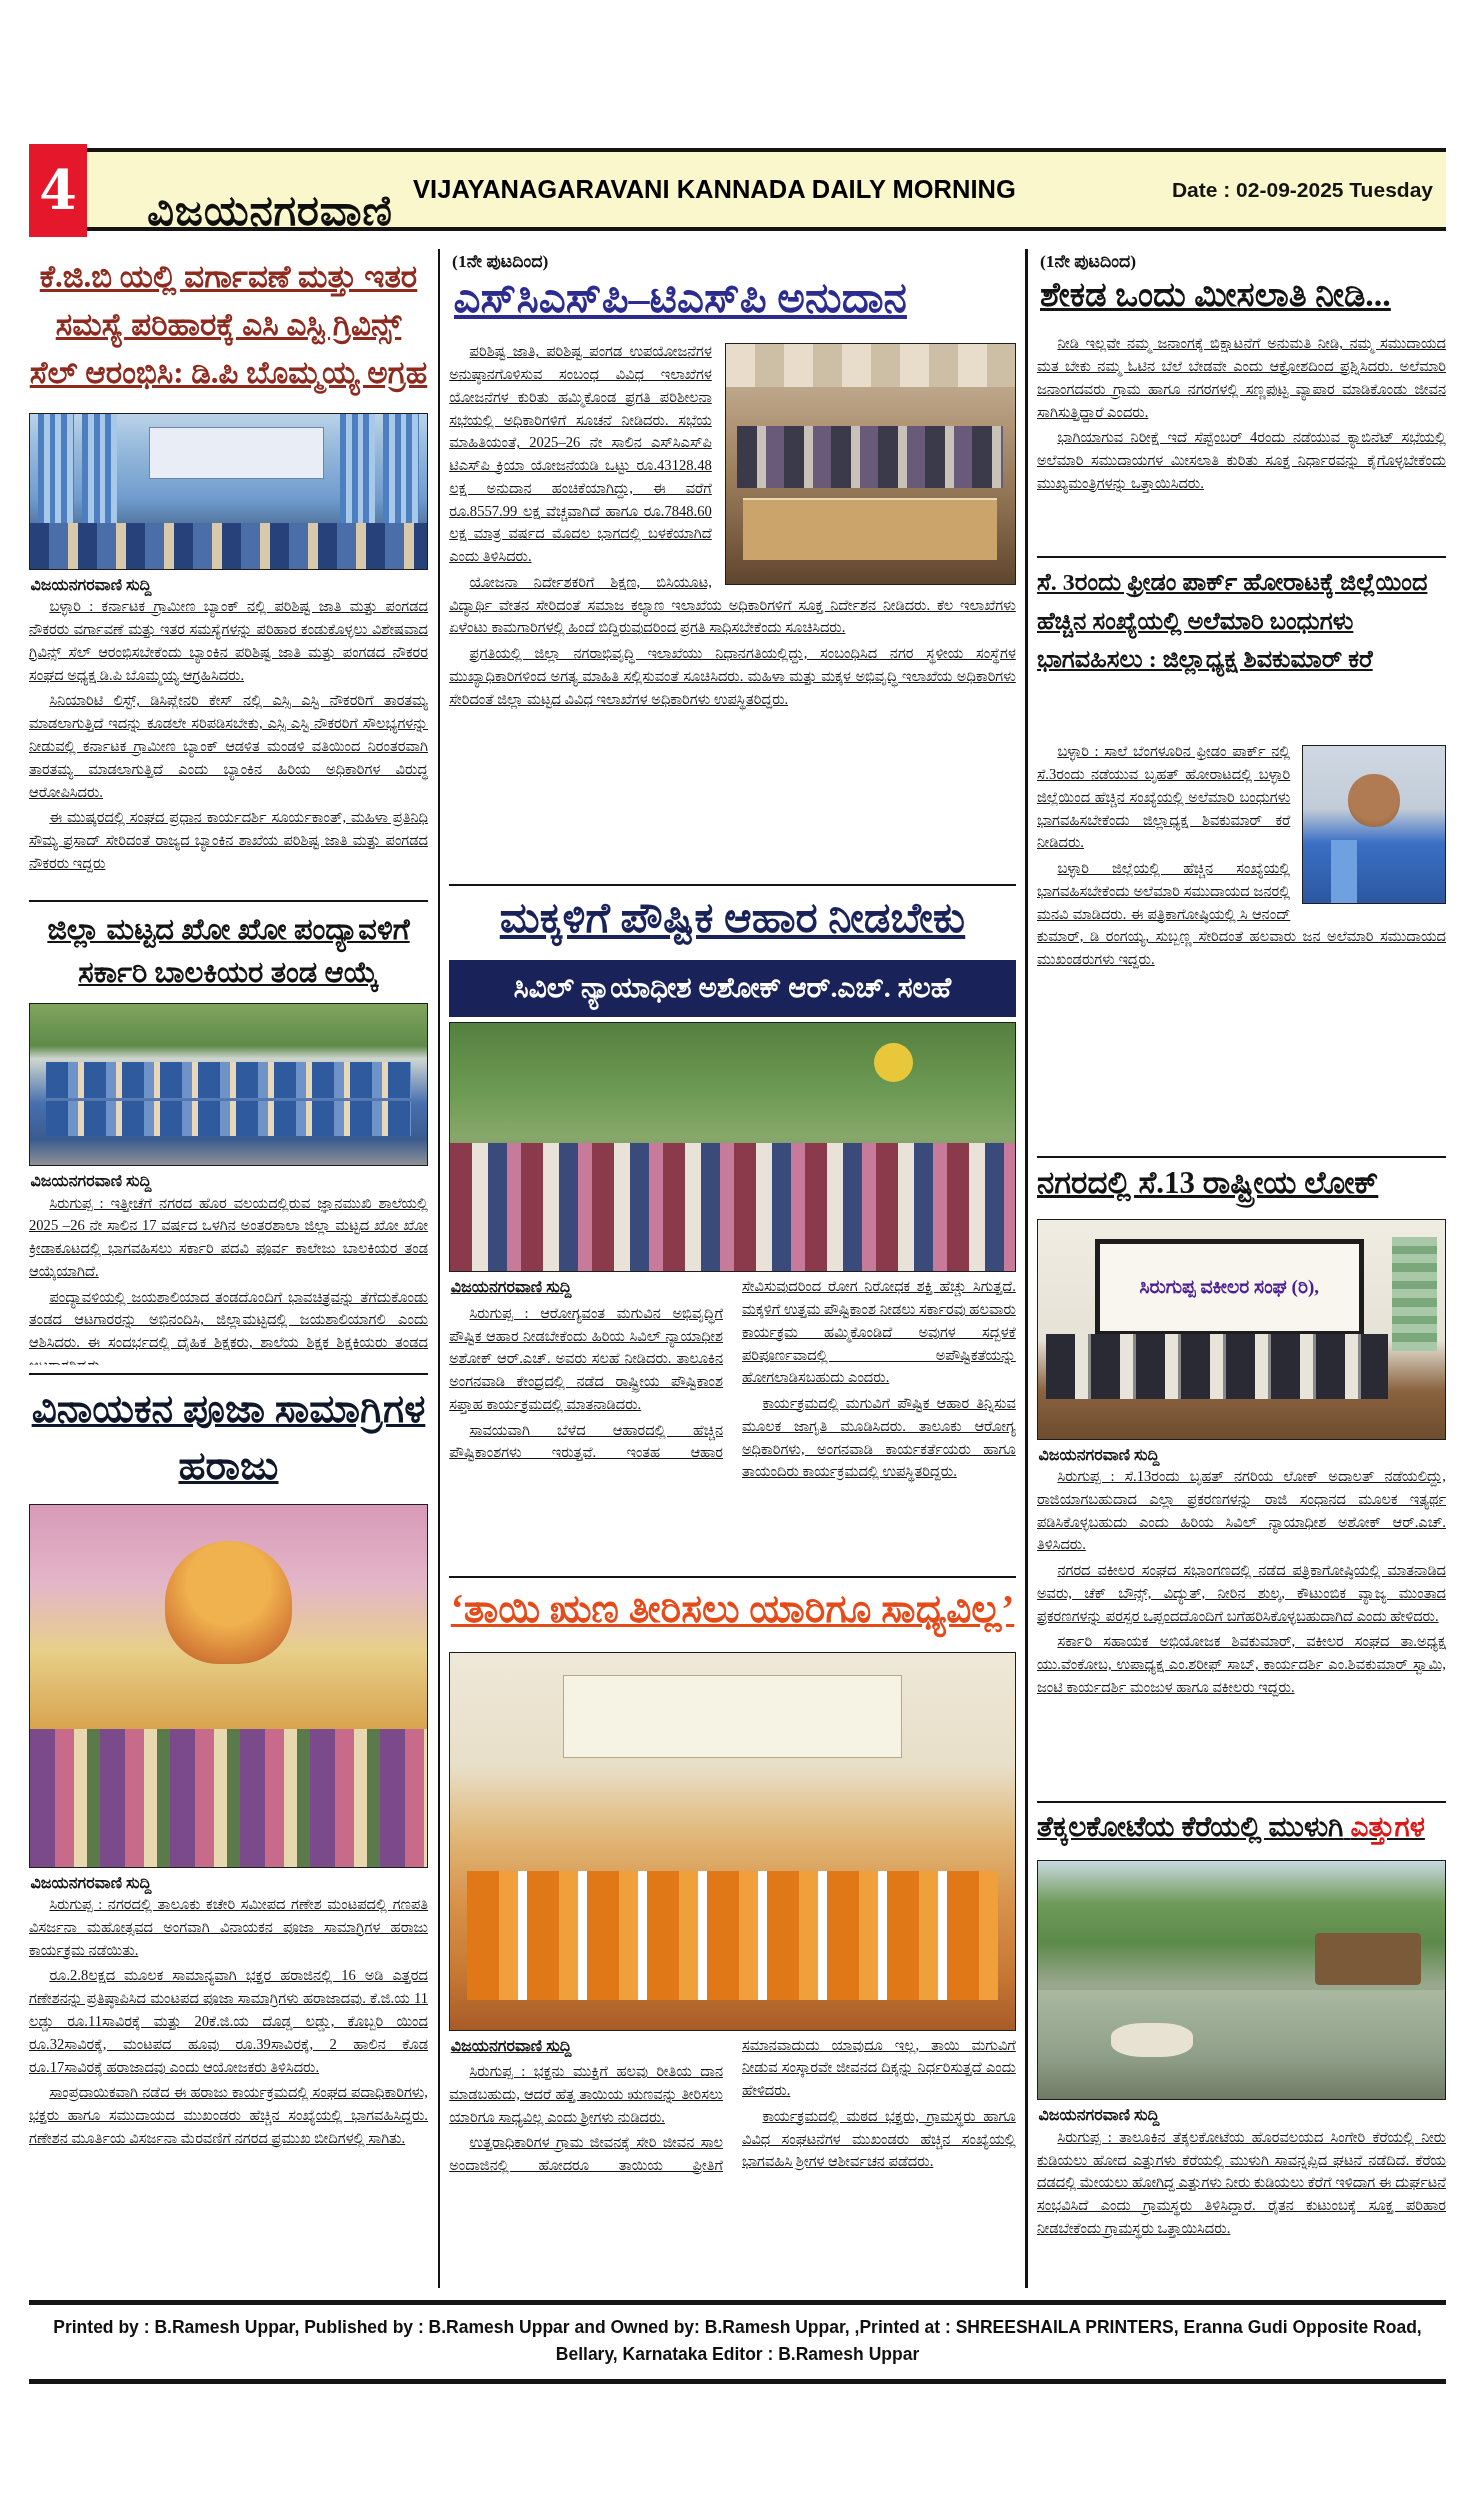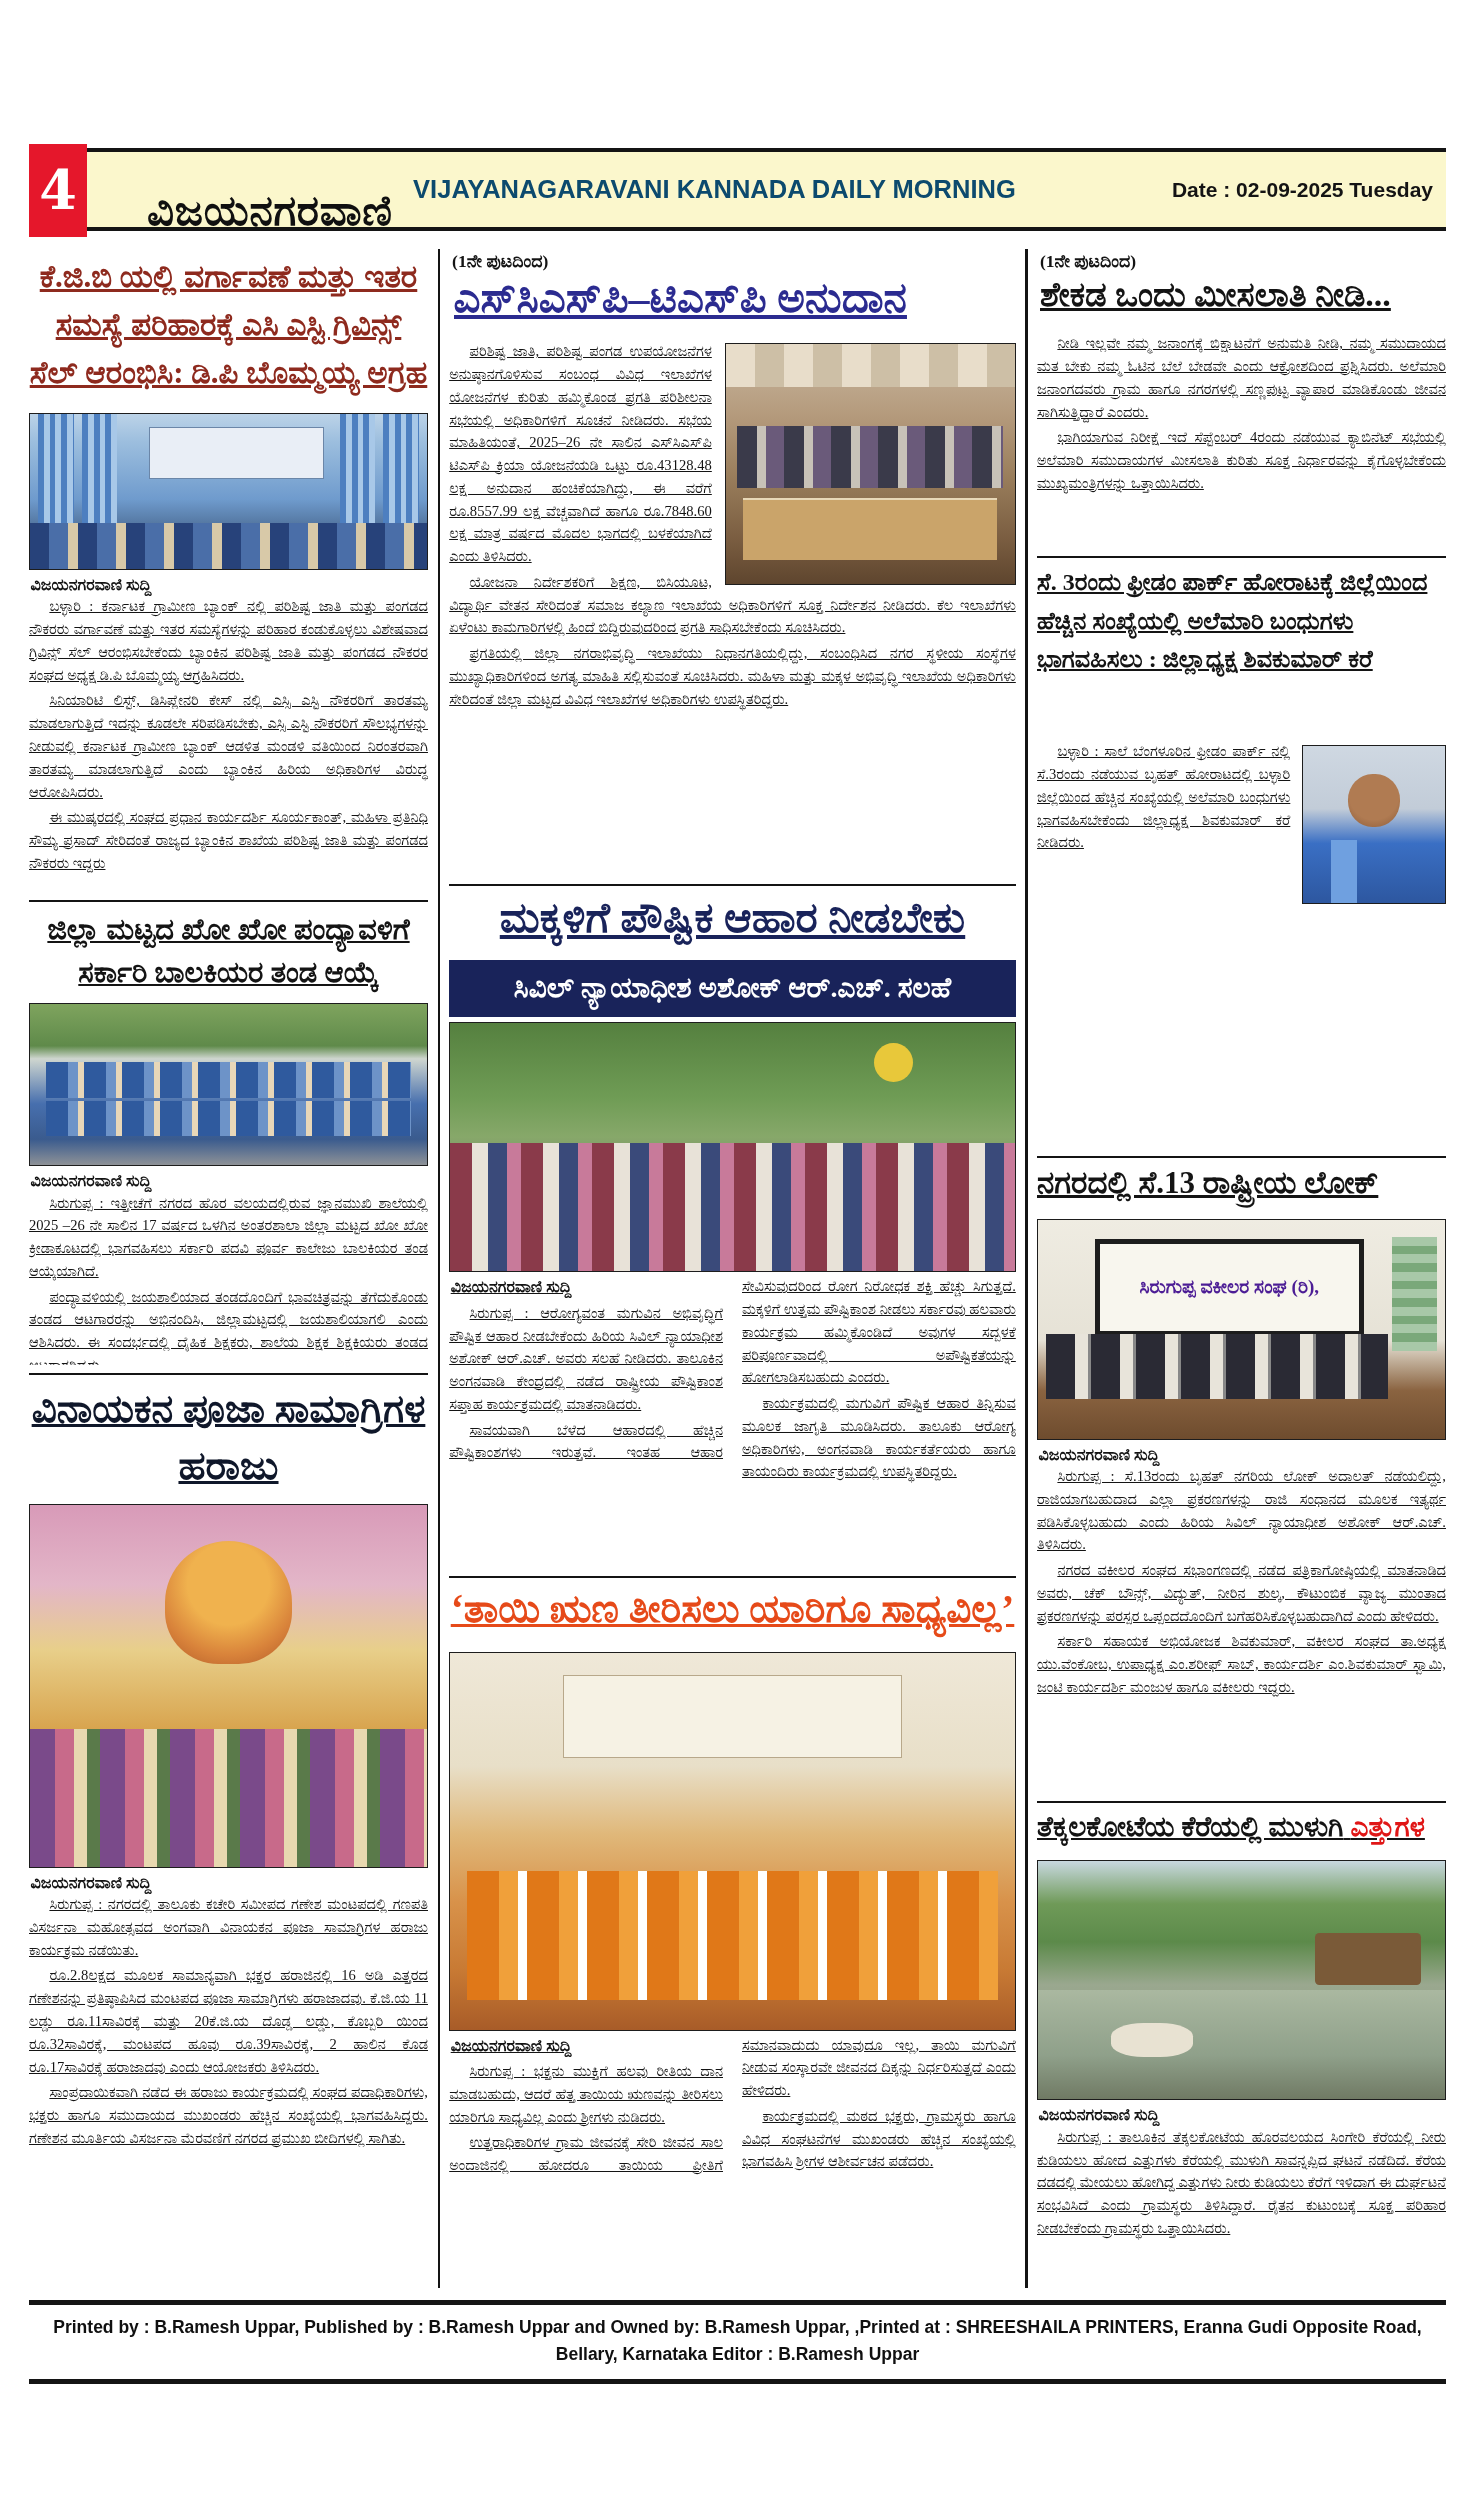--- a/index.html
+++ b/index.html
@@ -10,21 +10,21 @@
   
   .masthead{position:absolute;top:148px;left:29px;right:29px;height:83px;}
   .mast-band{position:absolute;left:31px;right:0;top:0;bottom:0;background:#FBF7CC;
              border-top:4.4px solid #141414;border-bottom:4.4px solid #141414;
              display:flex;align-items:center;}
   .page-num-box{position:absolute;left:0;top:-4.4px;bottom:-5.8px;width:58px;background:#E5172B;
                 color:#fff;display:flex;align-items:center;justify-content:center;
                 font-family:"DejaVu Serif",serif;font-weight:bold;font-size:54px;z-index:2;}
   .mast-title-kn{font-weight:bold;font-size:42px;margin-left:87px;letter-spacing:0.7px;color:#101010;margin-top:43px;}
   .mast-title-en{font-family:"Liberation Sans",sans-serif;font-weight:900;font-size:25.5px;margin-left:20.4px;
-                 letter-spacing:0px;color:#0c4a6e;white-space:nowrap;}
+                 letter-spacing:0px;color:#000000;white-space:nowrap;}
   .mast-title-en .light{font-weight:700;}
   .mast-date{font-family:"Liberation Sans",sans-serif;font-weight:bold;font-size:21px;margin-left:auto;
              margin-right:13px;white-space:nowrap;}
 
   
   .cols{position:absolute;top:249px;left:29px;right:29px;height:2039px;display:flex;}
   .col-left{width:399px;flex:none;}
   .col-mid{flex:1;min-width:0;}
   .col-right{width:409px;flex:none;}
   .vrule{flex:none;width:2.2px;background:#141414;margin:0 9.5px;}
@@ -250,20 +250,21 @@
           <p>ಭಾಗಿಯಾಗುವ ನಿರೀಕ್ಷೆ ಇದೆ ಸೆಪ್ಟೆಂಬರ್ 4ರಂದು ನಡೆಯುವ ಕ್ಯಾಬಿನೆಟ್ ಸಭೆಯಲ್ಲಿ ಅಲೆಮಾರಿ ಸಮುದಾಯಗಳ ಮೀಸಲಾತಿ ಕುರಿತು ಸೂಕ್ತ ನಿರ್ಧಾರವನ್ನು ಕೈಗೊಳ್ಳಬೇಕೆಂದು ಮುಖ್ಯಮಂತ್ರಿಗಳನ್ನು ಒತ್ತಾಯಿಸಿದರು.</p>
         </div>
         <div class="sep-thick"></div>
         <div class="sub-r1 fixed" style="height:154px;">ಸೆ. 3ರಂದು ಫ್ರೀಡಂ ಪಾರ್ಕ್ ಹೋರಾಟಕ್ಕೆ ಜಿಲ್ಲೆಯಿಂದ ಹೆಚ್ಚಿನ ಸಂಖ್ಯೆಯಲ್ಲಿ ಅಲೆಮಾರಿ ಬಂಧುಗಳು ಭಾಗವಹಿಸಲು : ಜಿಲ್ಲಾಧ್ಯಕ್ಷ ಶಿವಕುಮಾರ್ ಕರೆ</div>
         <div class="body-text fixed" style="height:408px;margin-top:23px;">
           <div class="portrait">
             <span class="face"></span>
               <span class="scarf"></span>
           </div>
           <p>ಬಳ್ಳಾರಿ : ಸಾಲೆ ಬೆಂಗಳೂರಿನ ಫ್ರೀಡಂ ಪಾರ್ಕ್ ನಲ್ಲಿ ಸೆ.3ರಂದು ನಡೆಯುವ ಬೃಹತ್ ಹೋರಾಟದಲ್ಲಿ ಬಳ್ಳಾರಿ ಜಿಲ್ಲೆಯಿಂದ ಹೆಚ್ಚಿನ ಸಂಖ್ಯೆಯಲ್ಲಿ ಅಲೆಮಾರಿ ಬಂಧುಗಳು ಭಾಗವಹಿಸಬೇಕೆಂದು ಜಿಲ್ಲಾಧ್ಯಕ್ಷ ಶಿವಕುಮಾರ್ ಕರೆ ನೀಡಿದರು.</p>
+          <p>ಬಳ್ಳಾರಿ ಜಿಲ್ಲೆಯಲ್ಲಿ ಹೆಚ್ಚಿನ ಸಂಖ್ಯೆಯಲ್ಲಿ ಭಾಗವಹಿಸಬೇಕೆಂದು ಅಲೆಮಾರಿ ಸಮುದಾಯದ ಜನರಲ್ಲಿ ಮನವಿ ಮಾಡಿದರು. ಈ ಪತ್ರಿಕಾಗೋಷ್ಠಿಯಲ್ಲಿ ಸಿ ಆನಂದ್ ಕುಮಾರ್, ಡಿ ರಂಗಯ್ಯ, ಸುಬ್ಬಣ್ಣ ಸೇರಿದಂತೆ ಹಲವಾರು ಜನ ಅಲೆಮಾರಿ ಸಮುದಾಯದ ಮುಖಂಡರುಗಳು ಇದ್ದರು.</p>
         </div>
       </div>
 
       <div>
         <div class="sep-thick"></div>
         <h2 class="hl hl-r2 fixed" style="height:48px;">ನಗರದಲ್ಲಿ ಸೆ.13 ರಾಷ್ಟ್ರೀಯ ಲೋಕ್ ಅದಾಲತ್</h2>
         <div class="photo ph-r2">
           <span class="window"></span>
           <span class="frame">
               <span>ಸಿರುಗುಪ್ಪ ವಕೀಲರ ಸಂಘ (ರಿ),</span>

